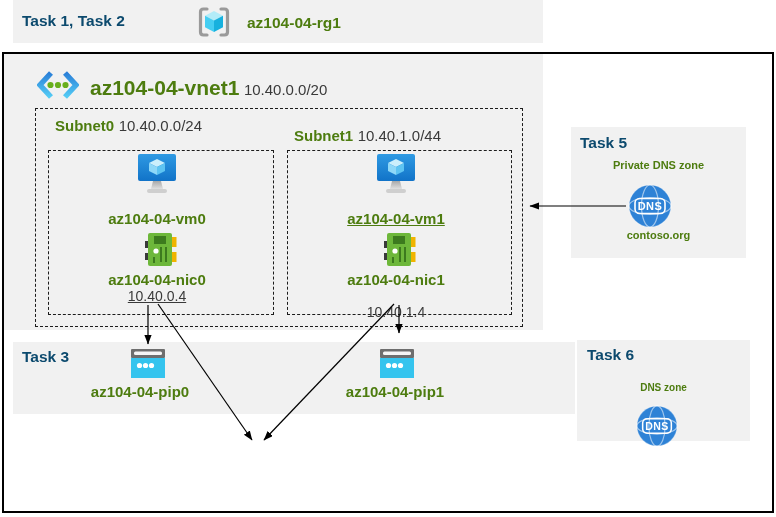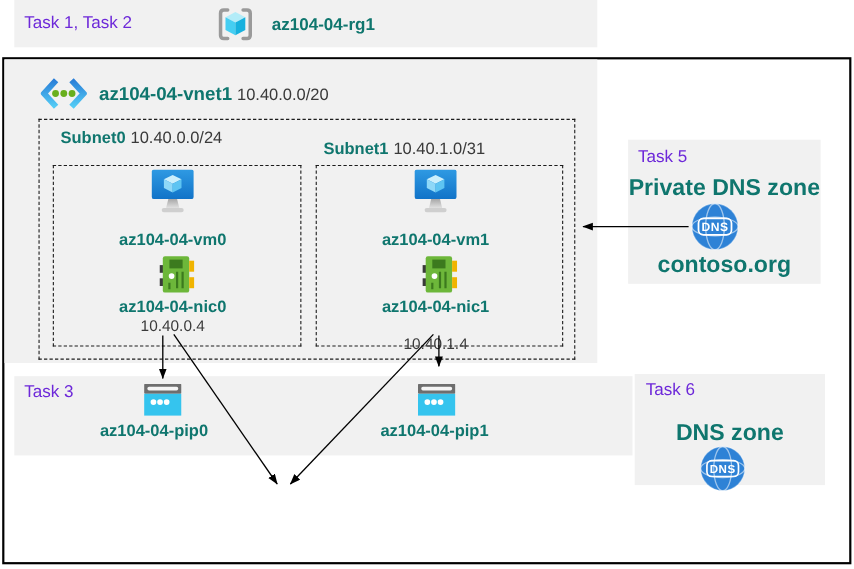--- a/index.html
+++ b/index.html
@@ -2,22 +2,22 @@
 <html><head>
 <meta charset="utf-8">
 <style>
   html,body{margin:0;padding:0;background:#fff;}
   #canvas{
     position:relative;width:776px;height:517px;background:#fff;overflow:hidden;
     font-family:"Liberation Sans",sans-serif;color:#000;
   }
   .abs{position:absolute;}
   .band{background:#f1f1f1;}
-  .task-label{color:#6d28d9;font-weight:400;font-size:15.5px;}
-  .bold-label{font-weight:700;font-size:15px;color:#0f766e;white-space:nowrap;}
+  .task-label{color:#0c4a6e;font-weight:700;font-size:15.5px;}
+  .bold-label{font-weight:700;font-size:15px;color:#4d7c0f;white-space:nowrap;}
   .reg-label{font-weight:400;font-size:14px;color:#3a3a3a;white-space:nowrap;}
   .center{text-align:center;}
   .dashed{border:1.3px dashed #1c1c1c;}
   #frame{left:2px;top:52px;width:768px;height:457px;border:2px solid #000;}
   svg{display:block;}
   .dns-text{font-family:"Liberation Sans",sans-serif;font-weight:700;font-size:11px;fill:#fff;letter-spacing:0.5px;}
 </style>
 </head>
 <body>
 
@@ -50,21 +50,21 @@
           </linearGradient>
         </defs>
         <polyline points="14,3 3,15 14,27" fill="none" stroke="url(#vng)" stroke-width="5.4"></polyline>
         <polyline points="28,3 39,15 28,27" fill="none" stroke="url(#vng)" stroke-width="5.4"></polyline>
         <circle cx="13.5" cy="15" r="3.1" fill="#68af1c"></circle>
         <circle cx="21" cy="15" r="3.1" fill="#68af1c"></circle>
         <circle cx="28.5" cy="15" r="3.1" fill="#68af1c"></circle>
       </svg>
     </div>
     <div class="abs" style="left:86px;top:22px;">
-      <span class="bold-label" style="font-size:17px;">az104-04-vnet1</span>
+      <span class="bold-label" style="font-size:21px;">az104-04-vnet1</span>
       <span class="reg-label" style="font-size:15px;">10.40.0.0/20</span>
     </div>
 
     <div class="abs dashed" style="left:31px;top:54px;width:486px;height:217px;"></div>
 
     <div class="abs" style="left:51px;top:63px;">
       <span class="bold-label">Subnet0</span>
       <span class="reg-label" style="font-size:15px;">10.40.0.0/24</span>
     </div>
     <div class="abs dashed" style="left:44px;top:96px;width:224px;height:163px;"></div>
@@ -99,39 +99,39 @@
         <rect x="27" y="5" width="4.5" height="10" fill="#f0b400"></rect>
         <rect x="27" y="20" width="4.5" height="10" fill="#f0b400"></rect>
         <rect x="9" y="4" width="12" height="8" fill="#3c7a1e"></rect>
         <circle cx="11" cy="19" r="2.6" fill="#ffffff"></circle>
         <line x1="16" y1="15" x2="16" y2="30" stroke="#3c7a1e" stroke-width="2"></line>
         <line x1="21" y1="15" x2="21" y2="30" stroke="#3c7a1e" stroke-width="2"></line>
         <line x1="9" y1="25" x2="9" y2="31" stroke="#3c7a1e" stroke-width="2"></line>
       </svg>
     </div>
     <div class="abs bold-label center" style="left:73px;top:217px;width:160px;">az104-04-nic0</div>
-    <div class="abs reg-label center" style="left:73px;top:234px;width:160px;">10.40.0.4</div>
+    <div class="abs reg-label center" style="left:73px;top:234px;width:160px;text-decoration:underline;">10.40.0.4</div>
 
     <div class="abs" style="left:290px;top:73px;">
       <span class="bold-label">Subnet1</span>
-      <span class="reg-label" style="font-size:15px;">10.40.1.0/31</span>
+      <span class="reg-label" style="font-size:15px;">10.40.1.0/44</span>
     </div>
     <div class="abs dashed" style="left:283px;top:96px;width:223px;height:163px;"></div>
 
     <div class="abs" style="left:372px;top:100px;">
       <svg width="40" height="44" viewBox="0 0 40 44">
         <rect x="1" y="0" width="38" height="27" rx="2" fill="url(#vmg)"></rect>
         <polygon points="20,5 28,9 20,13 12,9" fill="#cbeffc"></polygon>
         <polygon points="12,9 20,13 20,21 12,17" fill="#8ed8f8"></polygon>
         <polygon points="20,13 28,9 28,17 20,21" fill="#5ec4f2"></polygon>
         <polygon points="16,27 24,27 26,35 14,35" fill="url(#stg)"></polygon>
         <rect x="10" y="35" width="20" height="4" rx="2" fill="#cfcfcf"></rect>
       </svg>
     </div>
-    <div class="abs bold-label center" style="left:312px;top:156px;width:160px;">az104-04-vm1</div>
+    <div class="abs bold-label center" style="left:312px;top:156px;width:160px;text-decoration:underline;">az104-04-vm1</div>
 
     <div class="abs" style="left:380px;top:178px;">
       <svg width="32" height="36" viewBox="0 0 32 36">
         <rect x="0" y="9" width="4" height="7" fill="#3a3a3a"></rect>
         <rect x="0" y="21" width="4" height="7" fill="#3a3a3a"></rect>
         <rect x="3" y="1" width="24" height="33" rx="2" fill="#6db73a"></rect>
         <rect x="27" y="5" width="4.5" height="10" fill="#f0b400"></rect>
         <rect x="27" y="20" width="4.5" height="10" fill="#f0b400"></rect>
         <rect x="9" y="4" width="12" height="8" fill="#3c7a1e"></rect>
         <circle cx="11" cy="19" r="2.6" fill="#ffffff"></circle>
@@ -139,32 +139,32 @@
         <line x1="21" y1="15" x2="21" y2="30" stroke="#3c7a1e" stroke-width="2"></line>
         <line x1="9" y1="25" x2="9" y2="31" stroke="#3c7a1e" stroke-width="2"></line>
       </svg>
     </div>
     <div class="abs bold-label center" style="left:312px;top:217px;width:160px;">az104-04-nic1</div>
     <div class="abs reg-label center" style="left:312px;top:250px;width:160px;">10.40.1.4</div>
   </div>
 
   <div class="abs band" style="left:571px;top:127px;width:175px;height:131px;">
     <div class="abs task-label" style="left:9px;top:7px;">Task 5</div>
-    <div class="abs bold-label center" style="left:0;top:32px;width:175px;font-size:21px;">Private DNS zone</div>
+    <div class="abs bold-label center" style="left:0;top:32px;width:175px;font-size:11px;">Private DNS zone</div>
     <div class="abs" style="left:56px;top:56px;">
       <svg width="46" height="46" viewBox="0 0 46 46">
         <circle cx="23" cy="23" r="21" fill="#2e82d6"></circle>
         <ellipse cx="23" cy="23" rx="21" ry="8.5" fill="none" stroke="rgba(255,255,255,0.55)" stroke-width="1.2"></ellipse>
         <ellipse cx="23" cy="23" rx="8.5" ry="21" fill="none" stroke="rgba(255,255,255,0.55)" stroke-width="1.2"></ellipse>
         <circle cx="23" cy="23" r="21" fill="none" stroke="rgba(255,255,255,0.35)" stroke-width="1.2"></circle>
         <rect x="8" y="15.5" width="30" height="15" rx="4.5" fill="none" stroke="#ffffff" stroke-width="1.6"></rect>
         <text x="23" y="27" text-anchor="middle" class="dns-text">DNS</text>
       </svg>
     </div>
-    <div class="abs bold-label center" style="left:0;top:102px;width:175px;font-size:21px;">contoso.org</div>
+    <div class="abs bold-label center" style="left:0;top:102px;width:175px;font-size:11px;">contoso.org</div>
   </div>
 
   <div class="abs band" style="left:13px;top:342px;width:530px;height:72px;padding-left:32px;">
     <div class="abs task-label" style="left:9px;top:6px;">Task 3</div>
 
     <div class="abs" style="left:118px;top:7px;">
       <svg width="34" height="29" viewBox="0 0 34 29">
         <rect x="0" y="0" width="34" height="9" rx="1" fill="#6e6e6e"></rect>
         <rect x="3" y="2.5" width="28" height="3.5" rx="1.5" fill="#f5f5f5"></rect>
         <rect x="0" y="9" width="34" height="20" fill="#35c4ee"></rect>
@@ -183,21 +183,21 @@
         <circle cx="8.5" cy="16.5" r="2.6" fill="#fff"></circle>
         <circle cx="14.5" cy="16.5" r="2.6" fill="#fff"></circle>
         <circle cx="20.5" cy="16.5" r="2.6" fill="#fff"></circle>
       </svg>
     </div>
     <div class="abs bold-label center" style="left:302px;top:41px;width:160px;">az104-04-pip1</div>
   </div>
 
   <div class="abs band" style="left:577px;top:340px;width:173px;height:101px;">
     <div class="abs task-label" style="left:10px;top:6px;">Task 6</div>
-    <div class="abs bold-label center" style="left:0;top:42px;width:173px;font-size:21px;">DNS zone</div>
+    <div class="abs bold-label center" style="left:0;top:42px;width:173px;font-size:10px;">DNS zone</div>
     <div class="abs" style="left:58px;top:64px;">
       <svg width="44" height="44" viewBox="0 0 46 46">
         <circle cx="23" cy="23" r="21" fill="#2e82d6"></circle>
         <ellipse cx="23" cy="23" rx="21" ry="8.5" fill="none" stroke="rgba(255,255,255,0.55)" stroke-width="1.2"></ellipse>
         <ellipse cx="23" cy="23" rx="8.5" ry="21" fill="none" stroke="rgba(255,255,255,0.55)" stroke-width="1.2"></ellipse>
         <circle cx="23" cy="23" r="21" fill="none" stroke="rgba(255,255,255,0.35)" stroke-width="1.2"></circle>
         <rect x="8" y="15.5" width="30" height="15" rx="4.5" fill="none" stroke="#ffffff" stroke-width="1.6"></rect>
         <text x="23" y="27" text-anchor="middle" class="dns-text">DNS</text>
       </svg>
     </div>

